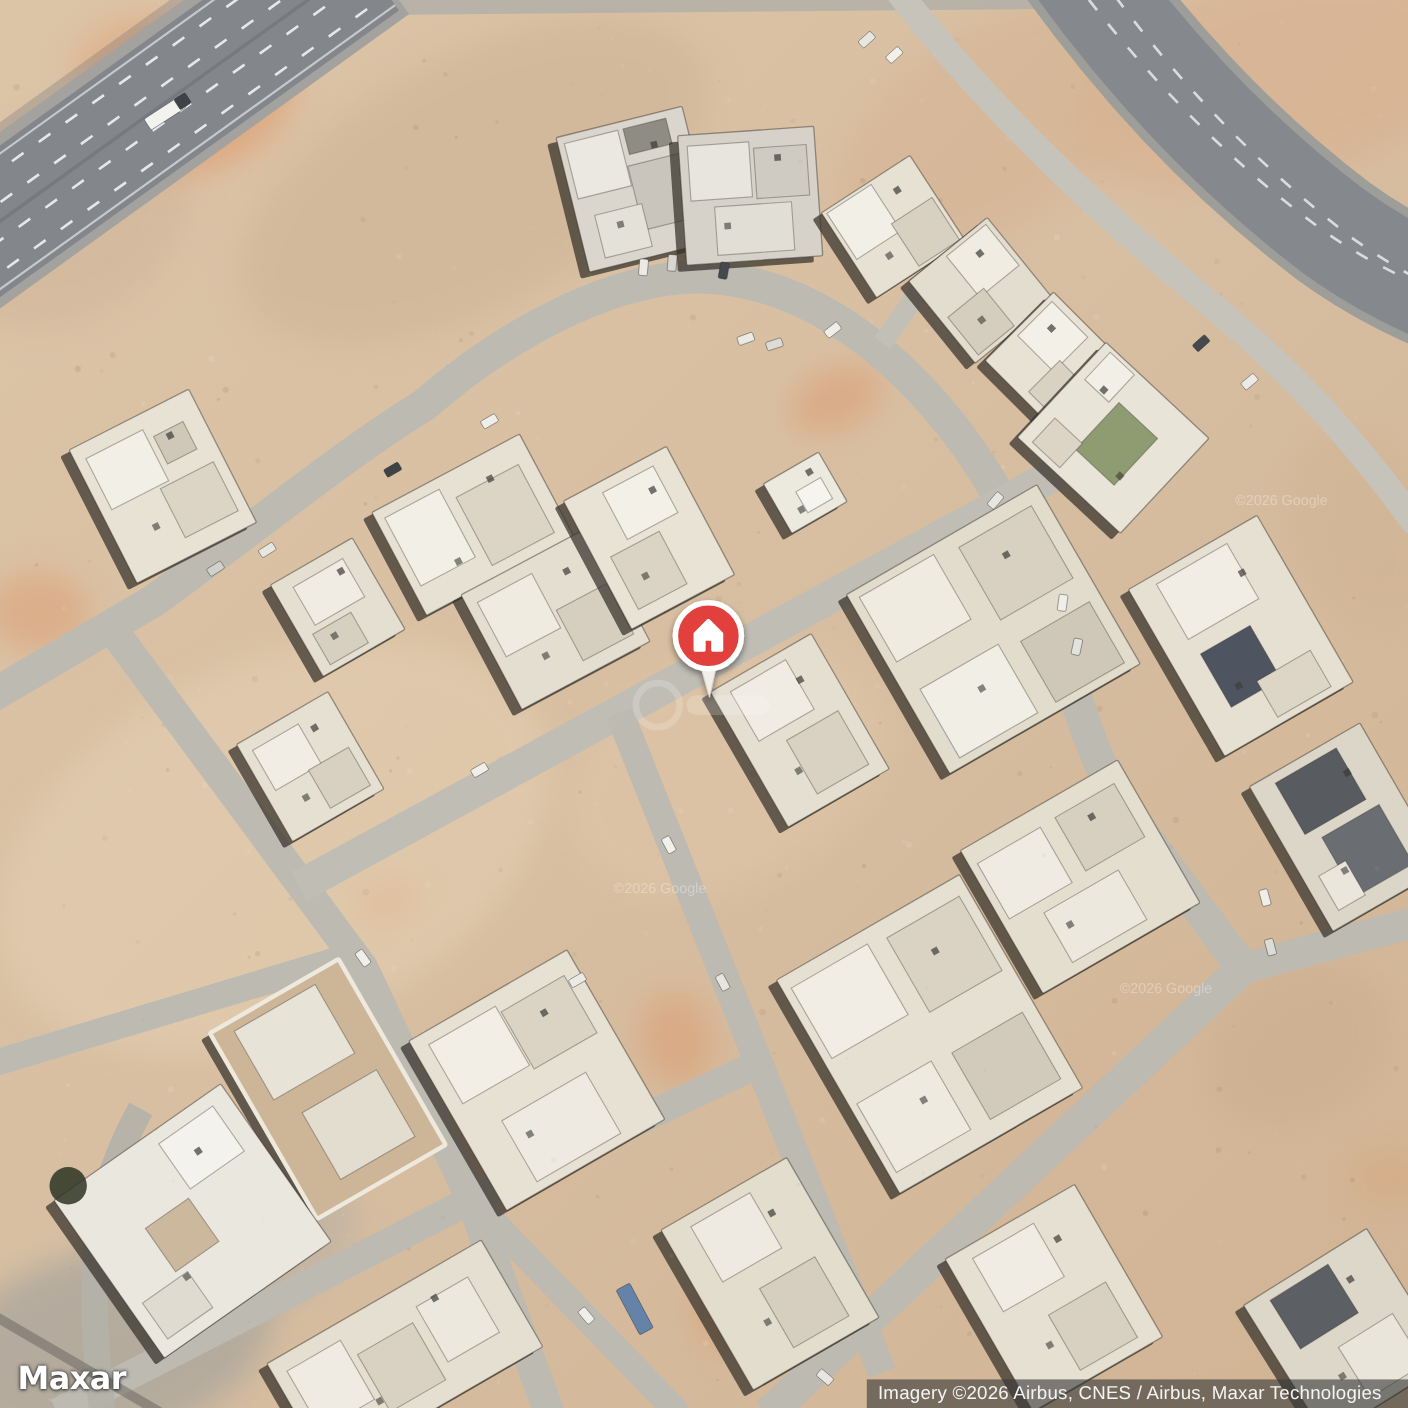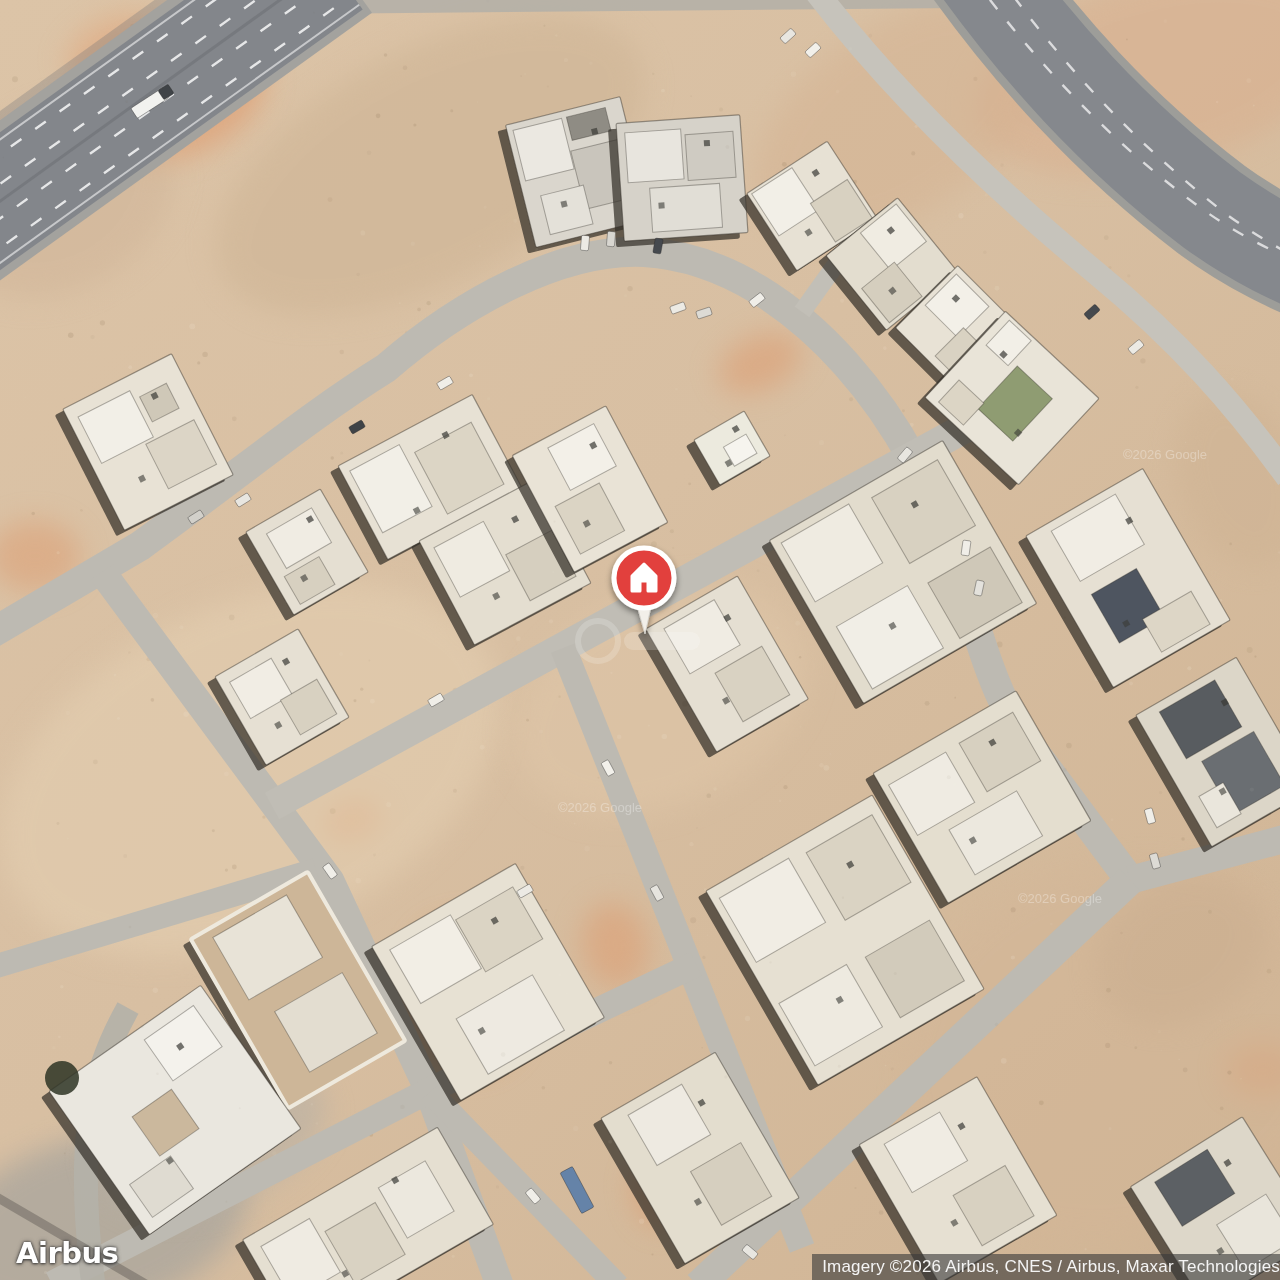--- a/index.html
+++ b/index.html
@@ -12,21 +12,21 @@
   .glogo{
     position:absolute;left:16px;bottom:10px;z-index:20;
     font-family:"DejaVu Sans",sans-serif;font-weight:700;font-size:29px;letter-spacing:-0.5px;
     color:#ffffff;
     text-shadow:0 0 2px rgba(70,70,70,.95),0 0 4px rgba(60,60,60,.7),0 1px 3px rgba(0,0,0,.55);
     user-select:none;
   }
   .attr{
     position:absolute;right:0;bottom:0;z-index:20;height:26px;
     background:rgba(58,58,58,.62);display:flex;align-items:center;
-    padding:0 0 0 10px;
+    padding:0 24px 0 10px;
   }
   .attr span{
     color:#f4f4f4;font-size:17px;letter-spacing:.2px;white-space:nowrap;
     font-family:"Liberation Sans",sans-serif;
   }
 </style>
 </head>
 <body>
 
 <div class="map">
@@ -862,18 +862,18 @@
         <text x="1060" y="903" fill="#ffffff" opacity="0.3" font-size="13" text-anchor="middle" font-family="Liberation Sans, sans-serif">©2026 Google</text>
         <text x="1165" y="459" fill="#ffffff" opacity="0.3" font-size="13" text-anchor="middle" font-family="Liberation Sans, sans-serif">©2026 Google</text>
       </g>
     <g id="g-pin" transform="translate(644 578)" filter="url(#pinshadow)">
         <path d="M -8,24 L 8,24 L 1,56 Z" fill="#f2efe9" stroke="#d8d5cf" stroke-width="0.8"></path>
         <circle cx="0" cy="0" r="30" fill="#e2403c" stroke="#ffffff" stroke-width="5"></circle>
         <path d="M -12,-2 L 0,-14 L 12,-2 L 12,13 L 4,13 L 4,3 L -4,3 L -4,13 L -12,13 Z" fill="#ffffff" stroke="#ffffff" stroke-width="3" stroke-linejoin="round"></path>
       </g>
   </svg>
 
-  <div class="glogo">Airbus</div>
+  <div class="glogo">Maxar</div>
 
   <div class="attr">
     <span>Imagery ©2026 Airbus, CNES / Airbus, Maxar Technologies</span>
   </div>
 </div>
 
 </body></html>

